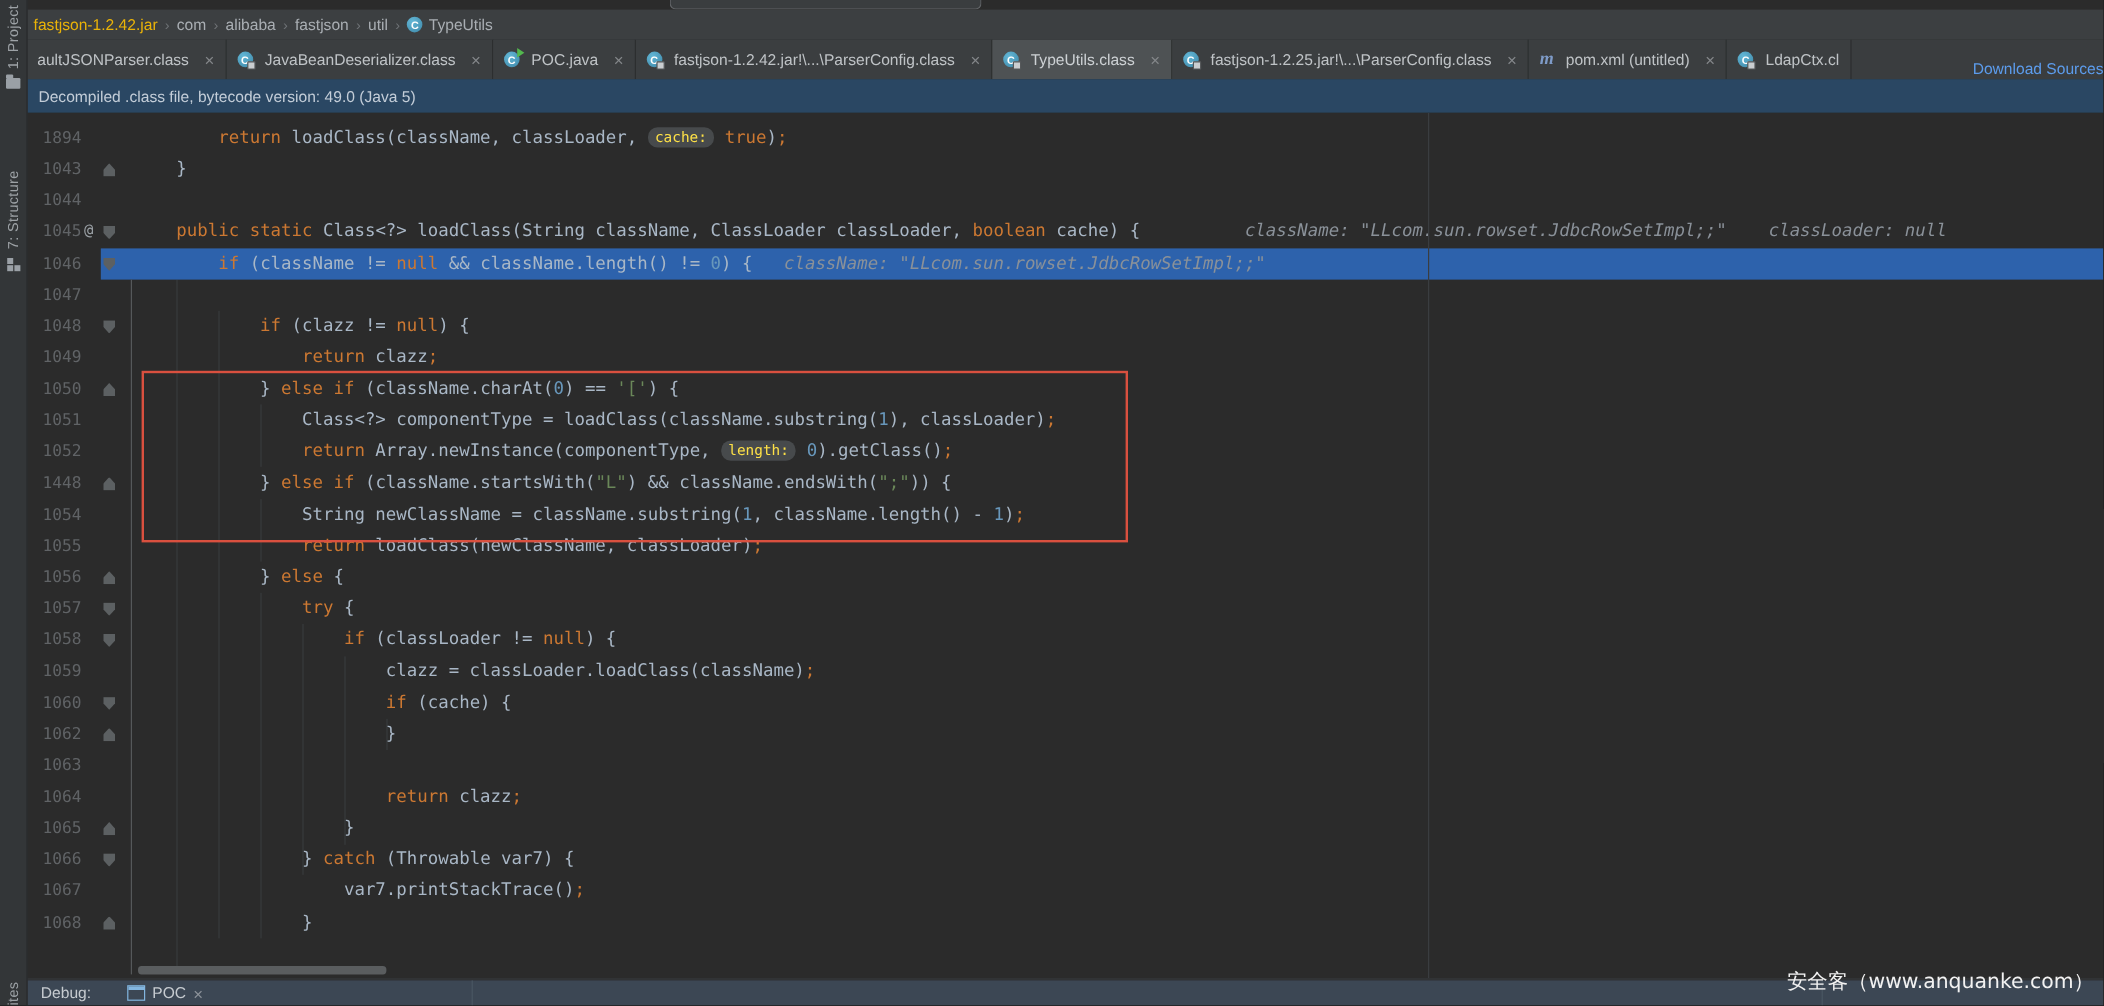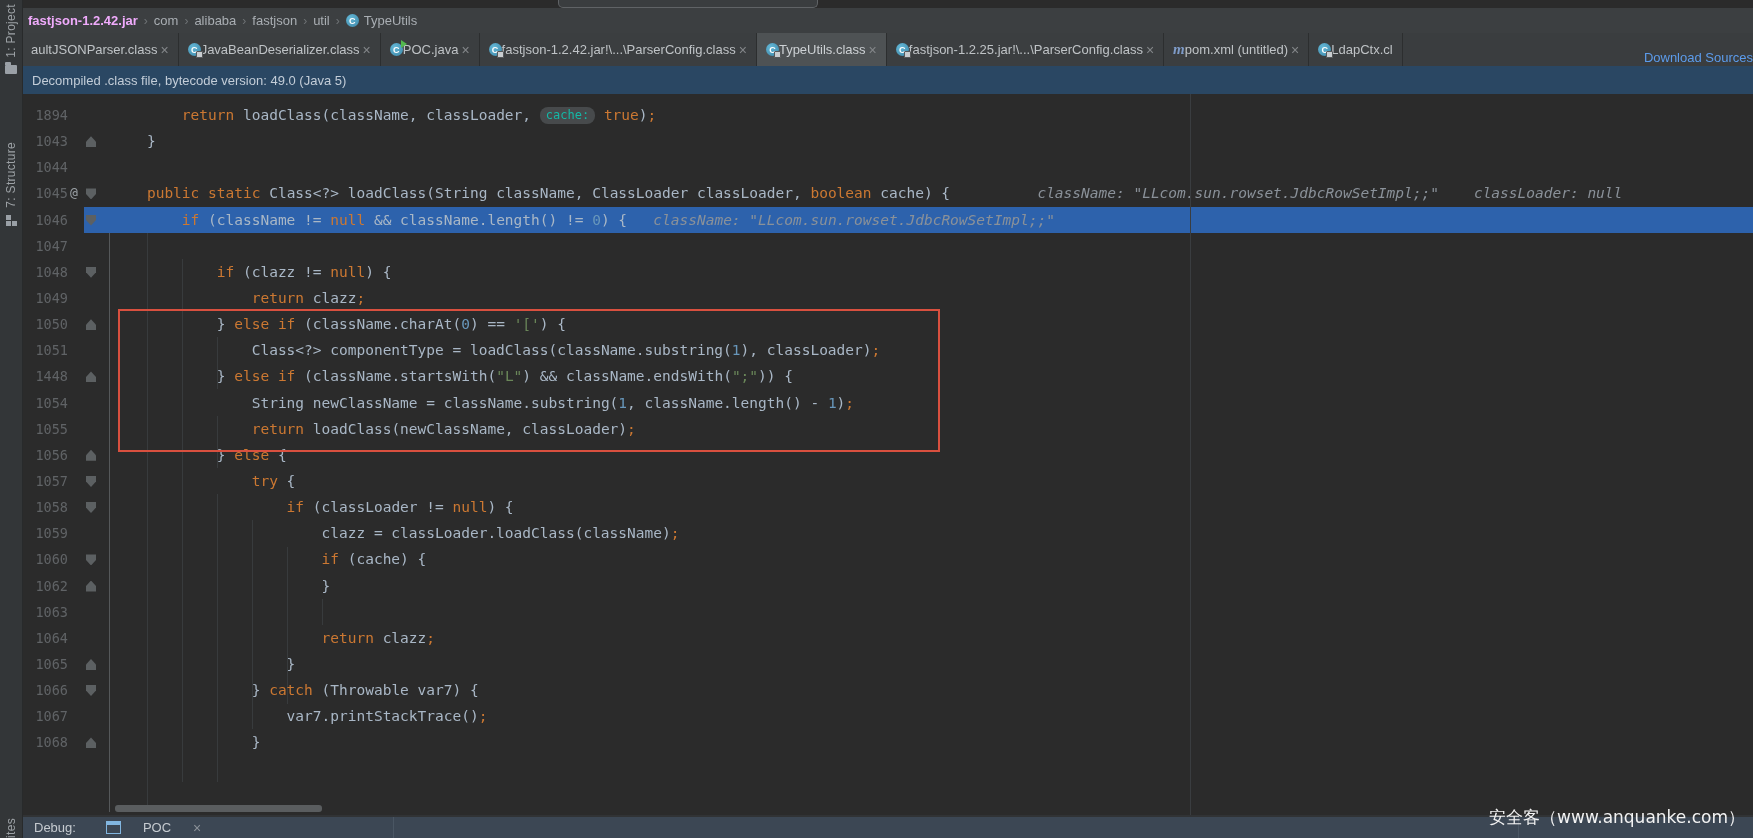--- a/index.html
+++ b/index.html
@@ -20,26 +20,26 @@
         box-shadow:0 6px 0 #9AA0A6, 6px 6px 0 #9AA0A6;}
 
   
   .topstrip{position:absolute;left:22px;right:0;top:0;height:8px;background:#2B2B2B;}
   .popfrag{position:absolute;left:536px;top:-2px;width:258px;height:9px;border:1px solid #606366;
            border-top:none;border-radius:0 0 5px 5px;background:#3A3D3F;}
 
   .crumbs{position:absolute;left:22px;right:0;top:8px;height:25px;background:#3C3F41;display:flex;
           align-items:center;padding-left:4px;font-size:13px;color:#A9AEB3;white-space:nowrap;}
   .crumb{padding:0 2px;display:flex;align-items:center;gap:5px;}
-  .crumb.b{font-weight:bold;color:#f0abfc;justify-content:center;}
+  .crumb.b{font-weight:normal;color:#eab308;justify-content:center;}
   .csep{color:#6E7275;margin:0 4px;font-size:12px;}
 
   .tabbar{position:absolute;left:22px;right:0;top:33px;height:33px;background:#3A3D3F;display:flex;
           overflow:hidden;}
-  .tab{display:flex;align-items:center;gap:0;padding:0 9px;border-right:1px solid #2C2E2F;
+  .tab{display:flex;align-items:center;gap:10px;padding:0 9px;border-right:1px solid #2C2E2F;
        background:#3B3E40;color:#BFC3C6;font-size:13px;white-space:nowrap;flex:0 0 auto;}
   .tab.sel{background:#4E5254;color:#CDD1D4;}
   .tclose{color:#84878A;font-size:14px;margin-left:3px;}
   .cicon{position:relative;width:13px;height:13px;border-radius:50%;flex:0 0 13px;
          background:radial-gradient(circle at 35% 30%,#63B7D6,#3D87A8);color:#fff;font-size:9px;
          font-weight:bold;display:flex;align-items:center;justify-content:center;}
   .lock{position:absolute;right:-2px;bottom:-2px;width:5px;height:5px;background:#C9CDD0;
         border:1px solid #55585A;border-radius:1px;}
   .runb{position:absolute;right:-4px;top:-3px;width:0;height:0;border-left:6px solid #53B84E;
         border-top:4px solid transparent;border-bottom:4px solid transparent;}
@@ -60,35 +60,35 @@
        font-family:"DejaVu Sans Mono",monospace;}
   .ann{position:absolute;left:48px;line-height:26.15px;color:#9AA0A5;font-size:13px;}
   .fold{position:absolute;left:64px;top:8px;width:10px;height:11px;background:#5C6062;}
   .fold.fs{clip-path:polygon(0 0,100% 0,100% 50%,50% 100%,0 50%);}
   .fold.fe{clip-path:polygon(50% 0,100% 50%,100% 100%,0 100%,0 50%);}
   .code{margin:0;position:relative;z-index:1;line-height:26.15px;white-space:pre;color:#A9B7C6;
         font-family:inherit;font-size:inherit;}
   .ln.hl::before{content:'';position:absolute;left:62px;right:0;top:0;bottom:0;background:#2D62AC;z-index:0;}
   .tk{color:#CC7832;} .ts{color:#6A8759;} .tn{color:#6897BB;}
   .th{color:#8A9199;font-style:italic;}
-  .tc{display:inline-block;background:#474A4C;color:#14b8a6;border-radius:8px;padding:0 6px;
+  .tc{display:inline-block;background:#474A4C;color:#fde047;border-radius:8px;padding:0 6px;
       font-size:12px;line-height:17px;vertical-align:1px;}
   .scope{position:absolute;left:87px;top:139px;bottom:3px;width:1px;background:#55585A;z-index:2;}
   .mguide{position:absolute;left:1168px;top:0;bottom:0;width:1px;background:#3A3D40;z-index:2;}
   .ig{position:absolute;width:1px;background:#383B3D;z-index:0;}
   .redbox{position:absolute;left:96px;top:215px;width:818px;height:139px;border:2px solid #D9503F;
           z-index:5;}
   .hscroll{position:absolute;left:93px;top:711px;width:207px;height:7px;background:#5A5D5F;
            border-radius:3px;z-index:6;}
 
   .botsep{position:absolute;left:22px;right:0;top:815px;height:2px;background:#313335;}
   .debugbar{position:absolute;left:22px;right:0;top:817px;height:21px;background:#3C4754;display:flex;
             align-items:center;color:#C6CBD0;font-size:13px;}
   .dlabel{margin-left:12px;}
-  .dtab{display:flex;align-items:center;gap:22px;margin-left:30px;}
+  .dtab{display:flex;align-items:center;gap:6px;margin-left:30px;}
   .conicon{width:13px;height:11px;border:1px solid #82B6E0;background:#3C4754;position:relative;}
   .conicon::before{content:'';position:absolute;left:0;top:0;right:0;height:3px;background:#82B6E0;}
   .dclose{color:#8C9299;font-size:14px;}
   .ddiv{position:absolute;top:0;bottom:0;width:1px;background:#4A5663;}
 
   .watermark{position:absolute;right:8px;top:806px;font-size:17px;color:#F2F2F2;z-index:40;
              font-family:"DejaVu Sans",sans-serif;}
 </style>
 </head>
 <body>
@@ -283,20 +283,26 @@
           <pre class="code">            <span class="tp">} </span><span class="tk">else</span><span class="tp"> </span><span class="tk">if</span><span class="tp"> (className.charAt(</span><span class="tn">0</span><span class="tp">) == </span><span class="ts">'['</span><span class="tp">) {</span></pre>
         </div>
         <div class="ln">
           <div class="gut">
             <span class="num">1051</span>
           </div>
           <pre class="code">                <span class="tp">Class&lt;?&gt; componentType = loadClass(className.substring(</span><span class="tn">1</span><span class="tp">), classLoader)</span><span class="tk">;</span></pre>
         </div>
         <div class="ln">
           <div class="gut">
+            <span class="num">1052</span>
+          </div>
+          <pre class="code">                <span class="tk">return</span><span class="tp"> Array.newInstance(componentType, </span><span class="tc">length:</span><span class="tp"> </span><span class="tn">0</span><span class="tp">).getClass()</span><span class="tk">;</span></pre>
+        </div>
+        <div class="ln">
+          <div class="gut">
             <span class="num">1448</span>
             <span class="fold fe"></span>
           </div>
           <pre class="code">            <span class="tp">} </span><span class="tk">else</span><span class="tp"> </span><span class="tk">if</span><span class="tp"> (className.startsWith(</span><span class="ts">"L"</span><span class="tp">) &amp;&amp; className.endsWith(</span><span class="ts">";"</span><span class="tp">)) {</span></pre>
         </div>
         <div class="ln">
           <div class="gut">
             <span class="num">1054</span>
           </div>
           <pre class="code">                <span class="tp">String newClassName = className.substring(</span><span class="tn">1</span><span class="tp">, className.length() - </span><span class="tn">1</span><span class="tp">)</span><span class="tk">;</span></pre>

